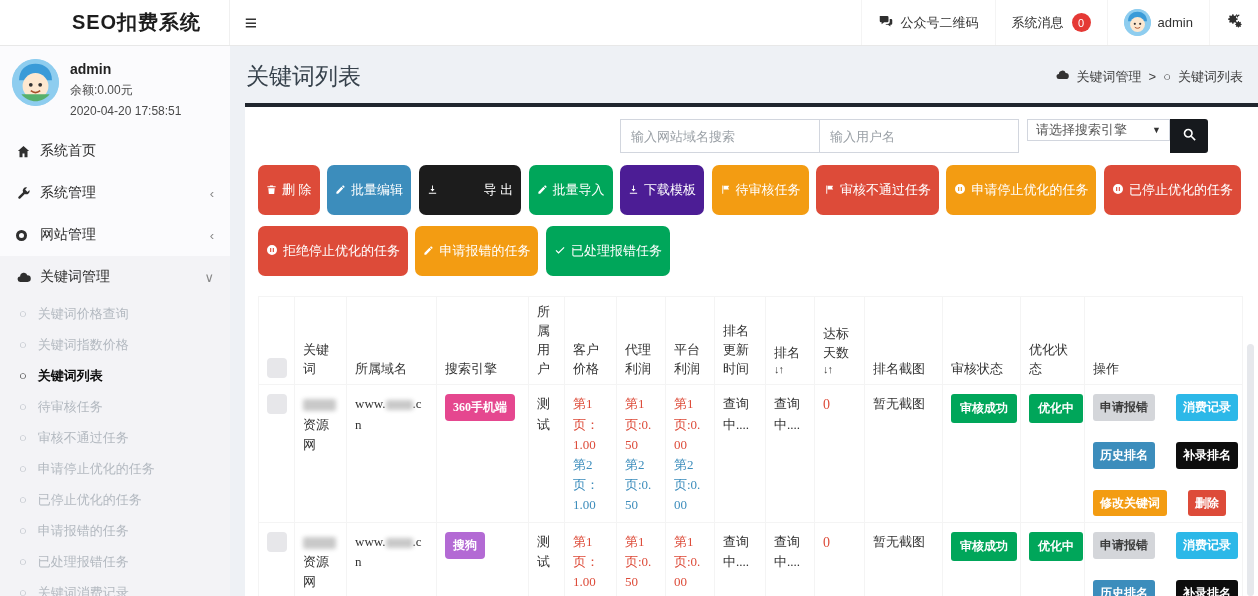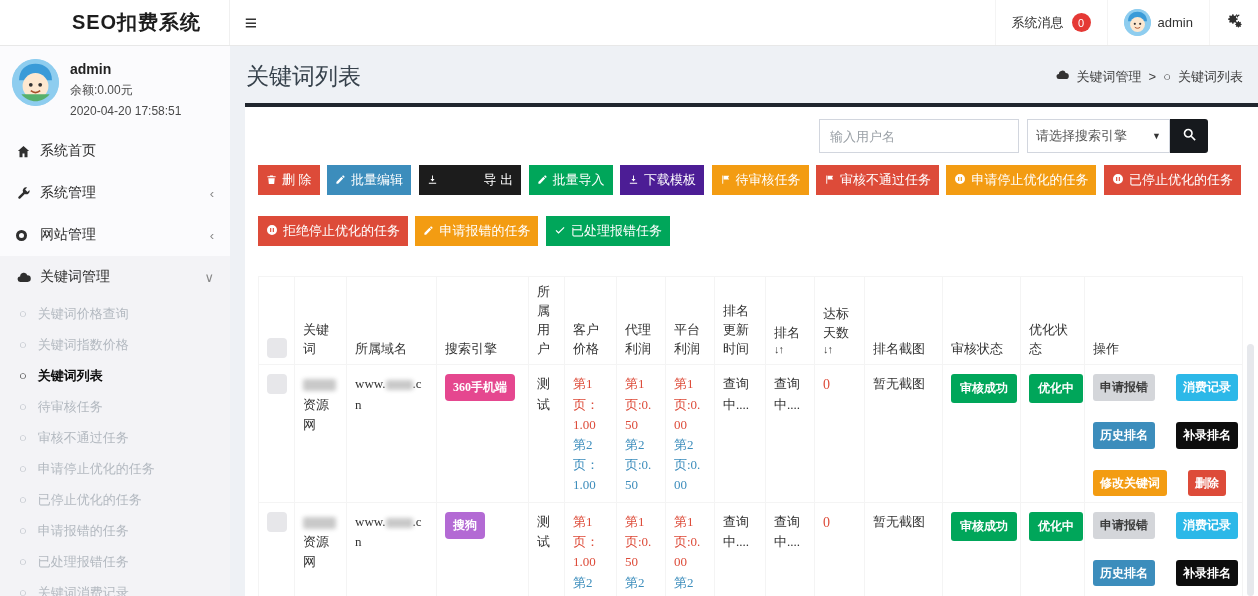--- a/index.html
+++ b/index.html
@@ -44,34 +44,34 @@
   .page-title { font-size:23px; color:#37424c; }
   .breadcrumb { font-size:13px; color:#3f3f3f; display:flex; align-items:center; gap:7px; }
   .breadcrumb .crumb-circle { font-size:13px; color:#333; }
 
   .panel { margin-left:15px; background:#fff; border-top:4px solid #20262e; height:560px; }
 
   .search-row { display:flex; justify-content:flex-end; padding:12px 50px 0 0; }
   .txt { width:200px; height:34px; border:1px solid #d2d6de; padding:0 10px; font-size:13px;
     color:#333; outline:none; margin-left:-1px; background:#fff; }
   .txt::placeholder { color:#9aa0a6; }
-  .select-box { width:143px; height:34px; border:1px solid #d2d6de; display:flex; align-items:center;
+  .select-box { width:143px; height:22px; border:1px solid #d2d6de; display:flex; align-items:center;
     justify-content:space-between; padding:0 8px; font-size:13px; color:#555; background:#fff;
     margin-left:8px; cursor:pointer; }
   .select-box .caret { font-size:9px; color:#333; }
   .search-btn { width:38px; height:34px; background:#16191d; display:flex; align-items:center;
     justify-content:center; border-radius:0 3px 3px 0; cursor:pointer; }
 
   .upload-row { padding:13px 0 0 180px; }
   .upload-btn { display:inline-block; background:#6e7277; color:#fff; font-size:13px; font-weight:bold;
     padding:6px 17px; border-radius:16px; cursor:pointer; }
 
   .btn-rows { padding:12px 0 0 13px; }
   .btn { display:inline-flex; align-items:center; gap:5px; color:#fff; font-size:13px;
-    padding:6px 8px; border-radius:0; margin:0 3px 21px 0; cursor:pointer; white-space:nowrap; }
+    padding:16px 8px; border-radius:7px; margin:0 3px 11px 0; cursor:pointer; white-space:nowrap; }
   .btn svg { flex:none; }
   .c-red   { background:#dd4b39; }
   .c-blue  { background:#3c8dbc; }
   .c-black { background:#1c1c1c;gap:46px; }
   .c-green { background:#00a65a; }
   .c-cyan  { background:#4c1d95; }
   .c-orange{ background:#f39c12; }
 
   .table-wrap { margin:9px 13px 0 13px; }
   table { width:984px; border-collapse:collapse; table-layout:fixed; font-size:13px; color:#333; }
@@ -113,20 +113,29 @@
   .scroll-thumb { position:absolute; right:4px; top:298px; bottom:0; width:7px;
     background:#e6e8ec; border-radius:4px; }
 </style>
 </head>
 <body>
 
 <div class="topbar">
   <div class="brand">SEO扣费系统</div>
   <div class="hamburger">≡</div>
   <div class="topbar-right">
+    <div class="top-item">
+      <span>
+        <svg width="16" height="15" viewBox="0 0 24 24" fill="#2f2f2f">
+            <path d="M2 3h12a2 2 0 0 1 2 2v6a2 2 0 0 1-2 2H9l-4 3.2V13H4a2 2 0 0 1-2-2V3z"></path>
+            <path d="M18 8h2a2 2 0 0 1 2 2v5a2 2 0 0 1-2 2h-1v3l-3.8-3H13a2 2 0 0 1-1.8-1H14a4 4 0 0 0 4-4V8z"></path>
+          </svg>
+      </span>
+      <span>公众号二维码</span>
+    </div>
     <div class="top-item">
       <span>系统消息</span>
       <span class="msg-badge">0</span>
     </div>
     <div class="top-item">
       <span class="avatar-sm">
         <svg width="27" height="27" viewBox="0 0 40 40">
             <circle cx="20" cy="20" r="20" fill="#8ecdef"></circle>
             <path d="M6 18c0-9 6-14 14-14s14 5 14 14H6z" fill="#3a9bd8"></path>
             <circle cx="20" cy="23" r="11" fill="#fde8d0"></circle>
@@ -259,20 +268,21 @@
       <span>关键词管理</span>
       <span>&gt;</span>
       <span class="crumb-circle">○</span>
       <span>关键词列表</span>
     </div>
   </div>
 
   <div class="panel">
 
     <div class="search-row">
+      <input class="txt" type="text" placeholder="输入网站域名搜索" style="">
       <input class="txt" type="text" placeholder="输入用户名" style="">
       <div class="select-box">
         <span>请选择搜索引擎</span>
         <span class="caret">▼</span>
       </div>
       <div class="search-btn">
         <span>
           <svg width="15" height="15" viewBox="0 0 24 24" fill="none" stroke="#fff" stroke-width="2.6">
               <circle cx="10" cy="10" r="6"></circle>
               <line x1="14.8" y1="14.8" x2="21" y2="21"></line>

